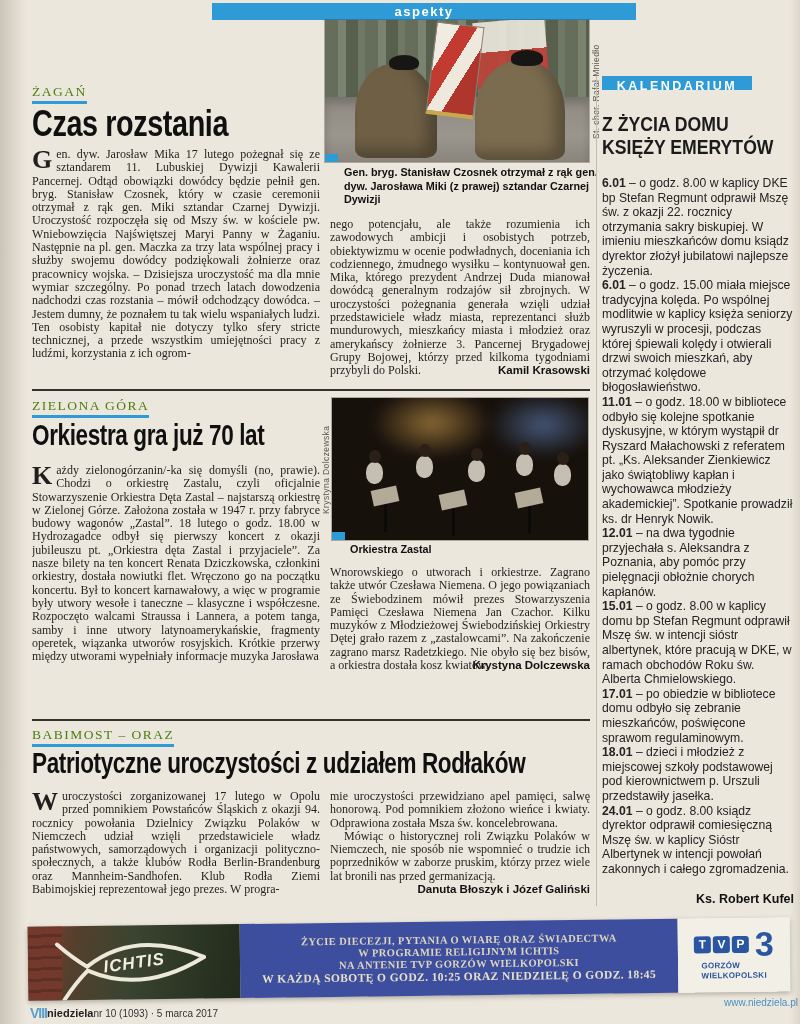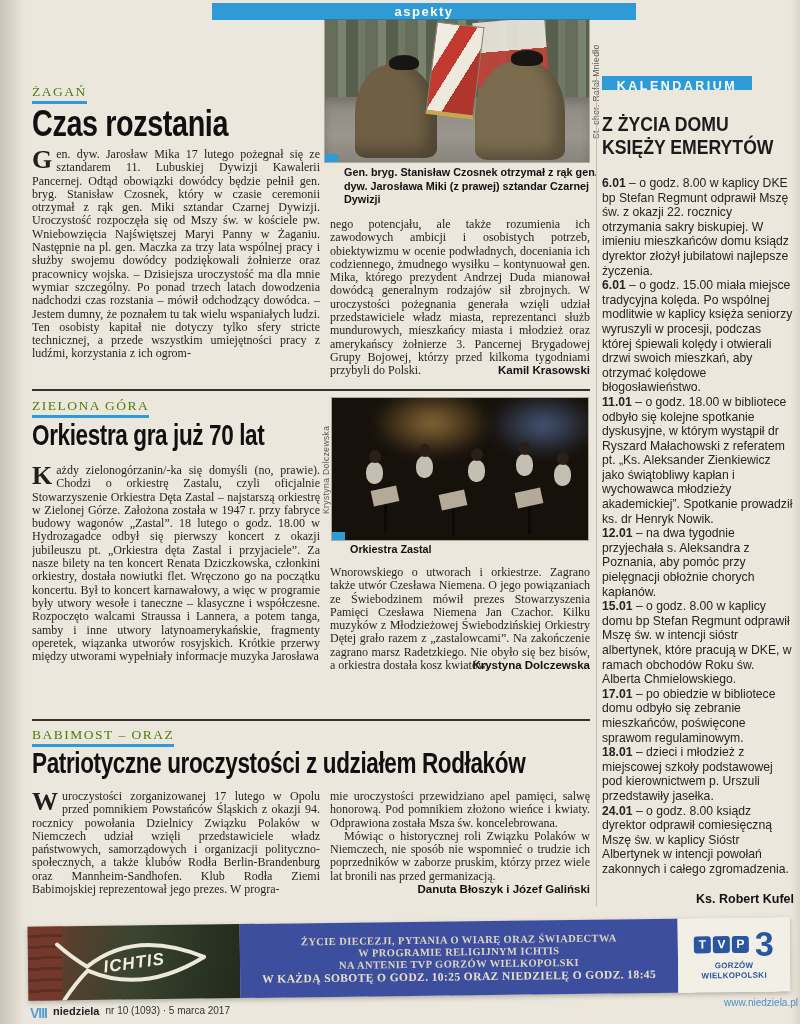--- a/index.html
+++ b/index.html
@@ -96,24 +96,24 @@
   .bn-mid{flex:1;background:#3d4e9e;color:#ddd5bd;display:flex;flex-direction:column;justify-content:center;
       gap:1px;text-align:center;font-family:"Liberation Serif",serif;font-weight:700}
   .bn-line{font-size:10.5px;letter-spacing:.4px}
   .bn-line.big{font-size:11.5px;color:#e7e0c9}
   .bn-tvp{width:112px;background:#f2efe7;display:flex;flex-direction:column;align-items:center;justify-content:center;gap:3px}
   .tvp-row{display:flex;align-items:center}
   .tvp-box{width:17px;height:17px;background:#2a55a0;border-radius:3px;color:#fff;margin-right:2px;
       font-family:"Liberation Sans",sans-serif;font-weight:700;font-size:12px;line-height:17px;text-align:center}
   .tvp-3{font-family:"Liberation Sans",sans-serif;font-weight:700;font-size:34px;line-height:28px;color:#2a55a0;margin-left:4px}
   .tvp-region{font-family:"Liberation Sans",sans-serif;font-weight:700;font-size:8px;line-height:9.5px;
-      color:#2a55a0;text-align:center;letter-spacing:.3px}
-
-  
-  .footer{position:absolute;left:30px;top:1005px;display:flex;align-items:flex-start;gap:6px;
+      color:#2a55a0;letter-spacing:.3px}
+
+  
+  .footer{position:absolute;left:30px;top:1005px;display:flex;align-items:center;
       font-family:"Liberation Sans",sans-serif}
   .pg-marker{color:#5b9fd0;font-weight:700;font-size:14px;letter-spacing:-1px}
   .issue{font-weight:700;font-size:11px;color:#222}
   .details{font-size:10px;color:#333}
   .website{position:absolute;right:2px;top:997px;font-size:10px;color:#4a90c4;font-family:"Liberation Sans",sans-serif}
 </style>
 </head>
 <body>
 
 <div class="page">

